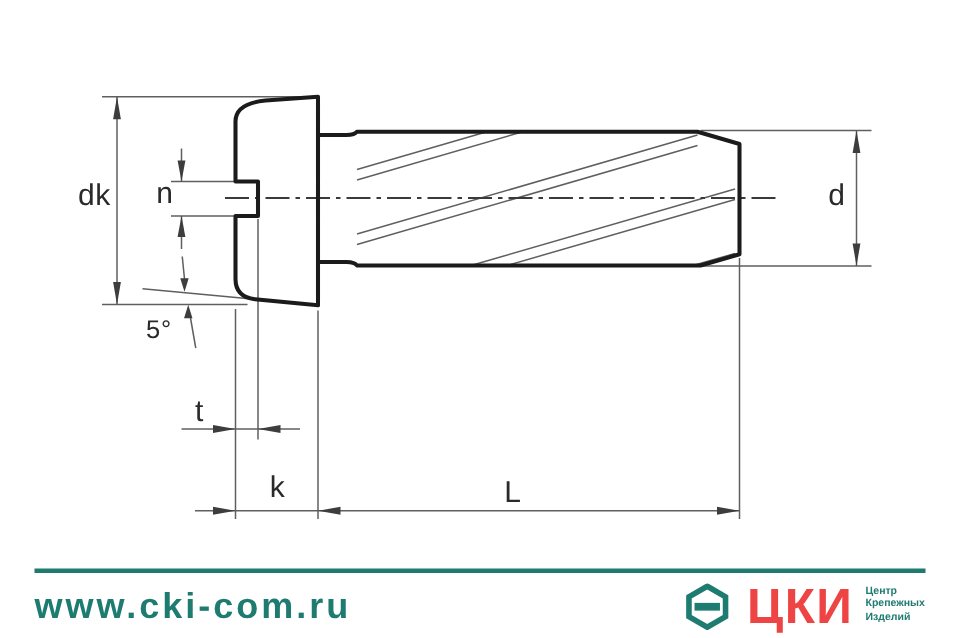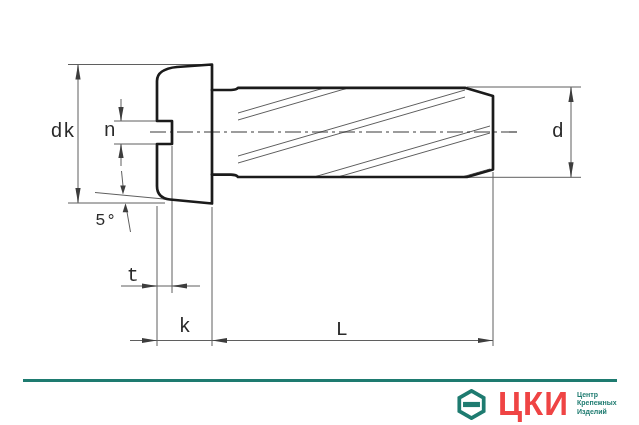--- a/index.html
+++ b/index.html
@@ -4,21 +4,21 @@
 <style>
   html,body{margin:0;padding:0;background:#fff;}
   .stage{
     position:relative;width:639px;height:425px;background:#ffffff;overflow:hidden;
     font-family:"Liberation Sans", sans-serif;
   }
   svg{display:block;}
   .drawing-svg{position:absolute;left:0;top:0;}
   .dim-label{
     position:absolute;transform:translate(-50%,-50%);
-    font-size:20px;color:#2a2a2a;white-space:nowrap;letter-spacing:0.5px;font-family:Liberation Mono, monospace;
+    font-size:20px;color:#2a2a2a;white-space:nowrap;letter-spacing:0.5px;
   }
   .dim-label.small{font-size:17px;}
   .footer-rule{position:absolute;left:23px;top:379px;width:594px;height:3px;background:var(--accent,#1e7b70);}
   .website{
     position:absolute;left:23px;top:391px;
     font-size:24px;font-weight:bold;letter-spacing:2px;color:var(--accent,#1e7b70);white-space:nowrap;
   }
   .logo-hex{position:absolute;left:456px;top:389px;}
   .logo-abbr{
     position:absolute;left:498px;top:389px;height:30px;line-height:30px;
@@ -120,20 +120,21 @@
   <span class="dim-label" style="left:63px;top:131px;">dk</span>
   <span class="dim-label" style="left:110px;top:130px;">n</span>
   <span class="dim-label small" style="left:106px;top:220px;">5°</span>
   <span class="dim-label" style="left:133px;top:275px;">t</span>
   <span class="dim-label" style="left:185px;top:326px;">k</span>
   <span class="dim-label" style="left:342px;top:329px;">L</span>
   <span class="dim-label" style="left:558px;top:131px;">d</span>
 
   <div class="footer-rule"></div>
 
+  <span class="website">www.cki-com.ru</span>
 
   <svg class="logo-hex" width="31" height="31" viewBox="0 0 30 30">
     <polygon points="15,1.8 26.8,8.6 26.8,21.4 15,28.2 3.2,21.4 3.2,8.6" fill="#ffffff" stroke="#1e7b70" stroke-width="3.6"></polygon>
     <rect x="6.8" y="12.5" width="16.4" height="5" fill="#1e7b70"></rect>
   </svg>
 
   <span class="logo-abbr">ЦКИ</span>
 
   <div class="logo-tagline">
     <div>Центр</div>

